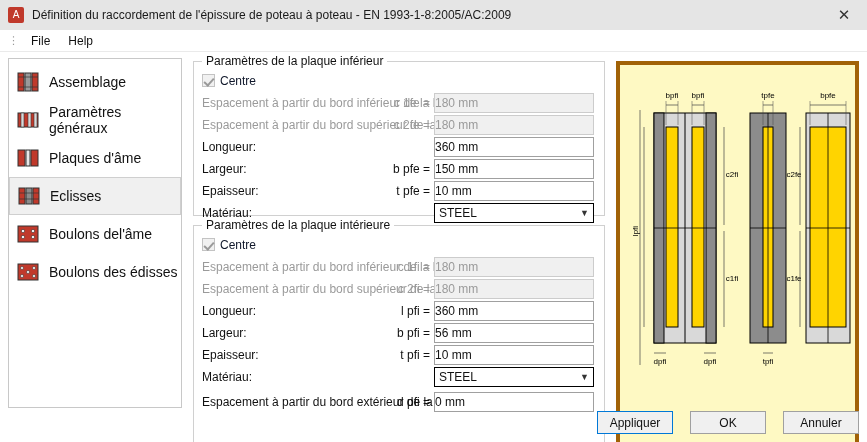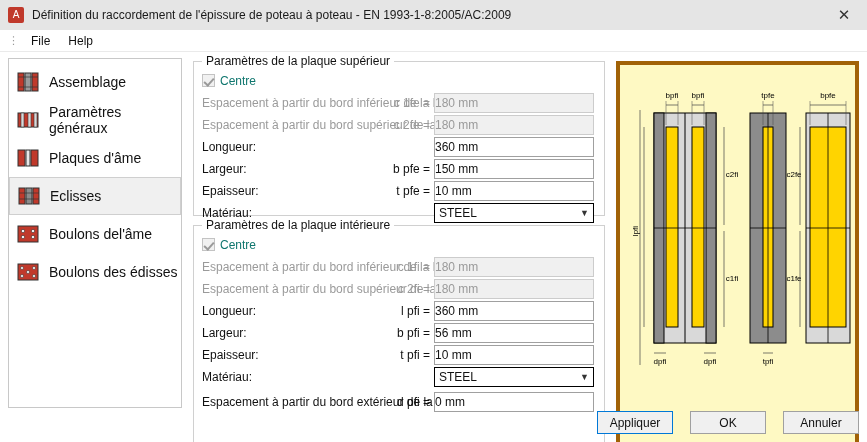--- a/index.html
+++ b/index.html
@@ -102,21 +102,21 @@
   }
   .chk {
     display:inline-block; width:13px; height:13px; border:1px solid #c3c3c3;
     background:#f1f1f1; position:relative; margin-left:8px; vertical-align:middle;
   }
   .chk::after {
     content:""; position:absolute; left:3px; top:1px;
     width:4px; height:8px; border:solid #9a9a9a;
     border-width:0 2px 2px 0; transform:rotate(42deg);
   }
-  .chk-label { font-size:12px; color:#0f766e; margin-left:5px; vertical-align:middle;}
+  .chk-label { font-size:12px; color:#0f172a; margin-left:5px; vertical-align:middle;}
 
   
   .draw {
     position:absolute; left:616px; top:8px; width:243px; height:391px;
     border:4px solid #a16207; background:#fef9c3;
   }
 
   
   .btns { position:absolute; right:8px; bottom:8px; display:flex; gap:17px; }
   .btn {
@@ -217,21 +217,21 @@
             <circle cx="13" cy="13" r="1.5" fill="#fff" stroke="#333" stroke-width="0.6"></circle>
             <circle cx="19" cy="9" r="1.5" fill="#fff" stroke="#333" stroke-width="0.6"></circle>
             <circle cx="19" cy="17" r="1.5" fill="#fff" stroke="#333" stroke-width="0.6"></circle>
           </svg>
         </span>
         <span class="ti-label">Boulons des édisses</span>
       </div>
     </div>
 
     <div class="panel" id="panel-ext">
-      <div class="panel-title">Paramètres de la plaque supérieur</div>
+      <div class="panel-title">Paramètres de la plaque inférieur</div>
 
       <div class="row" style="top:8px;">
         <span class="chk"></span>
         <span class="chk-label">Centre</span>
       </div>
 
       <div class="row" style="top:30px;">
         <span class="lbl dim">Espacement à partir du bord inférieur de la barre:</span>
         <span class="sym dim">c 1fe =</span>
         <span class="fld readonly">180 mm</span>

